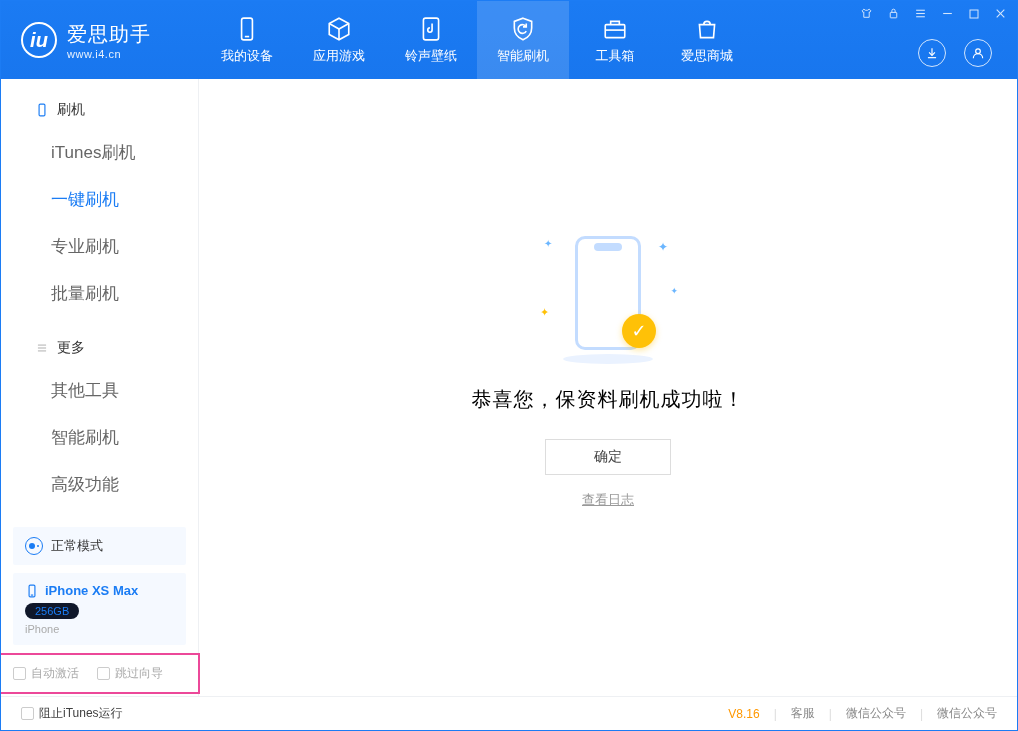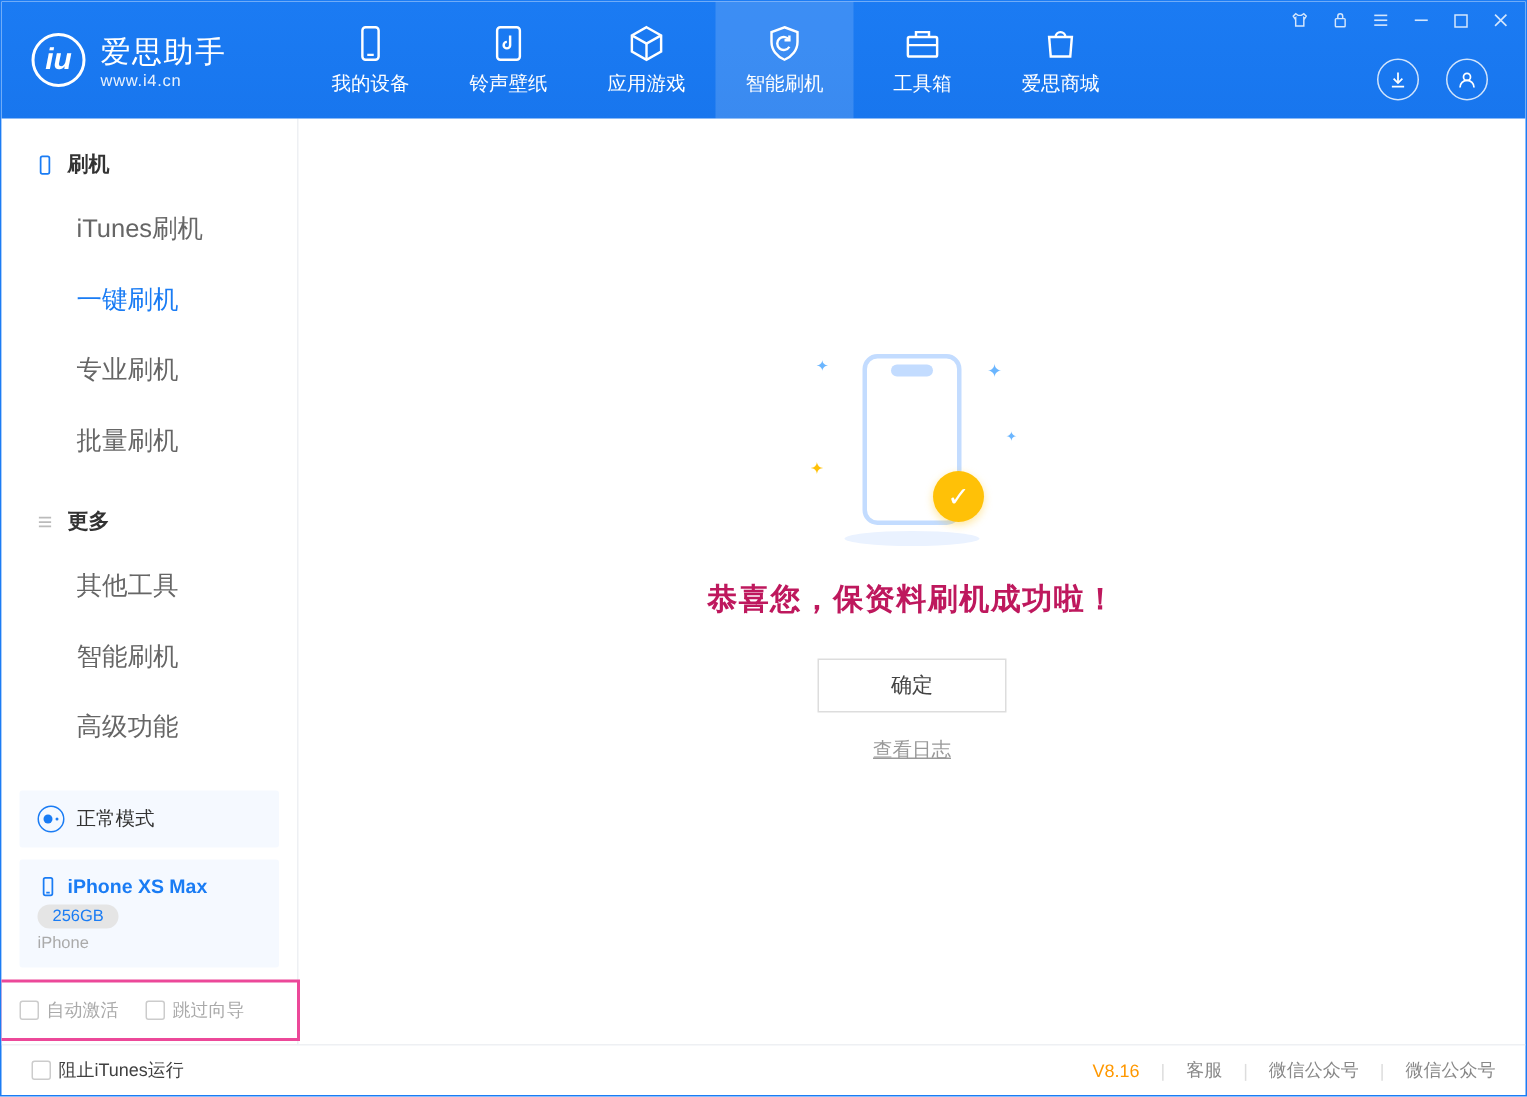--- a/index.html
+++ b/index.html
@@ -22,52 +22,52 @@
   
   .header-right { position: absolute; right: 25px; bottom: 12px; display: flex; gap: 18px; }
   .header-right .circle-btn { width: 28px; height: 28px; border: 1.6px solid rgba(255,255,255,0.8); border-radius: 50%; display: flex; align-items: center; justify-content: center; cursor: pointer; }
   
   
   .body { display: flex; height: calc(100% - 78px - 34px); }
   
   
   .sidebar { width: 198px; border-right: 1px solid #eef0f3; display: flex; flex-direction: column; background: #fff; }
   .side-section { padding-top: 12px; }
-  .side-header { display: flex; align-items: center; padding: 10px 22px; font-size: 14px; color: #333; font-weight: 700; gap: 8px; }
+  .side-header { display: flex; align-items: center; padding: 10px 34px; font-size: 14px; color: #333; font-weight: 400; gap: 8px; }
   .side-header svg { width: 14px; height: 14px; }
   .side-item { padding: 12px 22px 12px 50px; font-size: 17px; color: #666; cursor: pointer; }
   .side-item.active { color: #1a7cf4; }
   
   .side-bottom { margin-top: auto; padding: 10px 12px 0 12px; }
   .mode-card, .device-card { background: #f5f9ff; border-radius: 2px; padding: 10px 12px; margin-bottom: 8px; }
   .mode-card { display: flex; align-items: center; gap: 8px; font-size: 13px; color: #333; font-weight: 500; }
   .mode-card .dot { width: 18px; height: 18px; border: 1.5px solid #1a7cf4; border-radius: 50%; display: flex; align-items: center; justify-content: center; }
   .mode-card .dot::after { content: ""; width: 6px; height: 6px; background: #1a7cf4; border-radius: 50%; box-shadow: 6px 0 0 -2px #1a7cf4; transform: translateX(-2px);}
   .device-card .dname { color: #1a7cf4; font-weight: 600; font-size: 13px; display: flex; align-items: center; gap: 6px; }
-  .device-badge { display: inline-block; background: #e5e5e5; color: #1a7cf4; font-size: 11px; padding: 2px 10px; border-radius: 10px; margin-top: 5px; }
+  .device-badge { display: inline-block; background: #0f172a; color: #1a7cf4; font-size: 11px; padding: 2px 10px; border-radius: 10px; margin-top: 5px; }
   .device-sub { color: #aaa; font-size: 11px; margin-top: 4px; }
   
   .checkbox-row { border: 2px solid #ec4899; padding: 10px 12px; display: flex; gap: 18px; margin: 0 -2px 2px -2px;}
   .cb { display: flex; align-items: center; gap: 5px; font-size: 12px; color: #aaa; cursor: pointer; }
   .cb .box { width: 13px; height: 13px; border: 1px solid #ccc; border-radius: 2px; }
   
   
   .main { flex: 1; display: flex; flex-direction: column; align-items: center; justify-content: center; padding-bottom: 40px; }
   .phone-illus { position: relative; width: 140px; height: 130px; margin-bottom: 30px; }
   .phone-illus .phone { position: absolute; left: 50%; top: 10px; transform: translateX(-50%); width: 66px; height: 114px; border: 3px solid #c3dcff; border-radius: 10px; background: #fff; }
   .phone-illus .phone::before { content: ""; position: absolute; top: 4px; left: 50%; transform: translateX(-50%); width: 28px; height: 8px; background: #c3dcff; border-radius: 4px; }
   .phone-illus .shadow { position: absolute; bottom: -8px; left: 50%; transform: translateX(-50%); width: 90px; height: 10px; background: #eaf2ff; border-radius: 50%; }
   .phone-illus .check { position: absolute; right: 22px; bottom: 8px; width: 34px; height: 34px; background: #ffc107; border-radius: 50%; display: flex; align-items: center; justify-content: center; color: #fff; font-size: 18px; box-shadow: 0 2px 6px rgba(255,193,7,0.4); }
   .phone-illus .sp { position: absolute; color: #6bb6ff; font-size: 14px; }
   .phone-illus .sp.s1 { top: 12px; left: 6px; font-size: 10px;} 
   .phone-illus .sp.s2 { top: 80px; left: 2px; font-size: 11px; color: #ffc107;} 
   .phone-illus .sp.s3 { top: 14px; right: 10px; font-size: 12px;} 
   .phone-illus .sp.s4 { top: 60px; right: 0px; font-size: 9px;} 
   
-  .success-msg { font-size: 20px; color: #be185d; font-weight: 700; margin-bottom: 26px; letter-spacing: 1px; }
+  .success-msg { font-size: 20px; color: #000000; font-weight: 400; margin-bottom: 26px; letter-spacing: 1px; }
   .ok-btn { border: 1px solid #ddd; background: #fff; padding: 8px 48px; font-size: 14px; color: #444; cursor: pointer; margin-bottom: 16px; }
   .log-link { font-size: 13px; color: #999; text-decoration: underline; cursor: pointer; }
   
   
   .footer { height: 34px; border-top: 1px solid #eef0f3; display: flex; align-items: center; padding: 0 20px; font-size: 12px; color: #aaa; }
   .footer .cb { color: #404040; }
   .footer-right { margin-left: auto; display: flex; align-items: center; gap: 14px; }
   .footer-right .sep { color: #ddd; }
   .footer-right .link { color: #888; cursor: pointer; }
   .footer-right .ver { color: #ff9800; }
@@ -86,32 +86,32 @@
   <div class="nav-tabs">
     <div class="nav-tab">
       <svg viewBox="0 0 24 24" fill="none" stroke="#fff" stroke-width="1.5">
           <rect x="7" y="2" width="10" height="20" rx="2"></rect>
           <line x1="10" y1="19" x2="14" y2="19"></line>
         </svg>
       <span>我的设备</span>
     </div>
     <div class="nav-tab">
       <svg viewBox="0 0 24 24" fill="none" stroke="#fff" stroke-width="1.5">
-          <rect x="5" y="2" width="14" height="20" rx="2"></rect>
-          <path d="M13 7 v6 a2 2 0 1 1 -2 -2"></path>
-        </svg>
-      <span>铃声壁纸</span>
-    </div>
-    <div class="nav-tab">
-      <svg viewBox="0 0 24 24" fill="none" stroke="#fff" stroke-width="1.5">
           <path d="M12 2 L21 7 L21 17 L12 22 L3 17 L3 7 Z"></path>
           <path d="M3 7 L12 12 L21 7"></path>
           <line x1="12" y1="12" x2="12" y2="22"></line>
         </svg>
       <span>应用游戏</span>
+    </div>
+    <div class="nav-tab">
+      <svg viewBox="0 0 24 24" fill="none" stroke="#fff" stroke-width="1.5">
+          <rect x="5" y="2" width="14" height="20" rx="2"></rect>
+          <path d="M13 7 v6 a2 2 0 1 1 -2 -2"></path>
+        </svg>
+      <span>铃声壁纸</span>
     </div>
     <div class="nav-tab active">
       <svg viewBox="0 0 24 24" fill="none" stroke="#fff" stroke-width="1.5">
           <path d="M12 2 L20 5 v6 c0 5 -3.5 9 -8 11 c-4.5 -2 -8 -6 -8 -11 V5 Z"></path>
           <path d="M15 10 a4 4 0 1 0 0 4"></path>
           <polyline points="15 7 15 10 12 10"></polyline>
         </svg>
       <span>智能刷机</span>
     </div>
     <div class="nav-tab">

